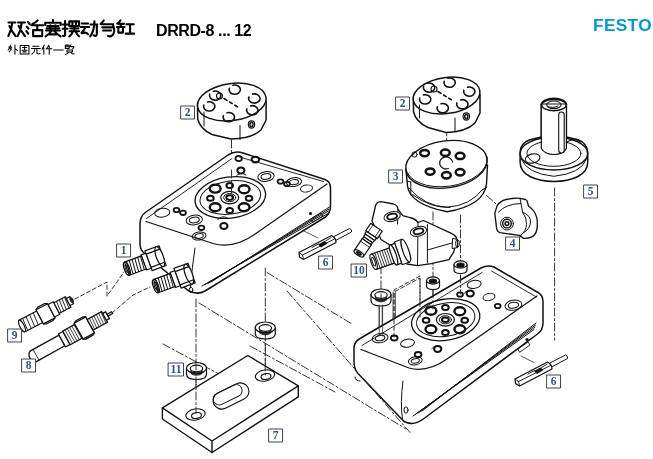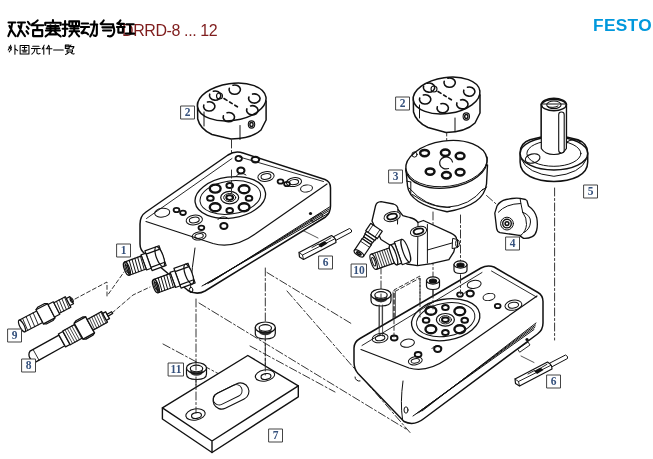--- a/index.html
+++ b/index.html
@@ -1,18 +1,18 @@
 <!DOCTYPE html>
 <html><head>
 <meta charset="utf-8">
 <style>
   html,body{margin:0;padding:0;background:#fff;}
   #page{position:relative;width:653px;height:459px;background:#fff;overflow:hidden;
         font-family:"Liberation Sans",sans-serif;}
-  #title{position:absolute;left:122px;top:22px;font-size:16px;font-weight:normal;color:#7f1d1d;
+  #title{position:absolute;left:156px;top:22px;font-size:16px;font-weight:bold;color:#000000;
          letter-spacing:0px;white-space:nowrap;}
   #title .lat{font-size:16px;letter-spacing:-0.4px;}
   #festo{position:absolute;left:593px;top:17px;font-size:16px;font-weight:bold;color:#0098dc;
          letter-spacing:0.3px;transform:scaleX(1.08);transform-origin:left;}
 </style>
 </head>
 <body>
 <div id="page">
   <div id="title"><span class="lat">DRRD-8 ... 12</span></div>
   <div id="festo">FESTO</div>

